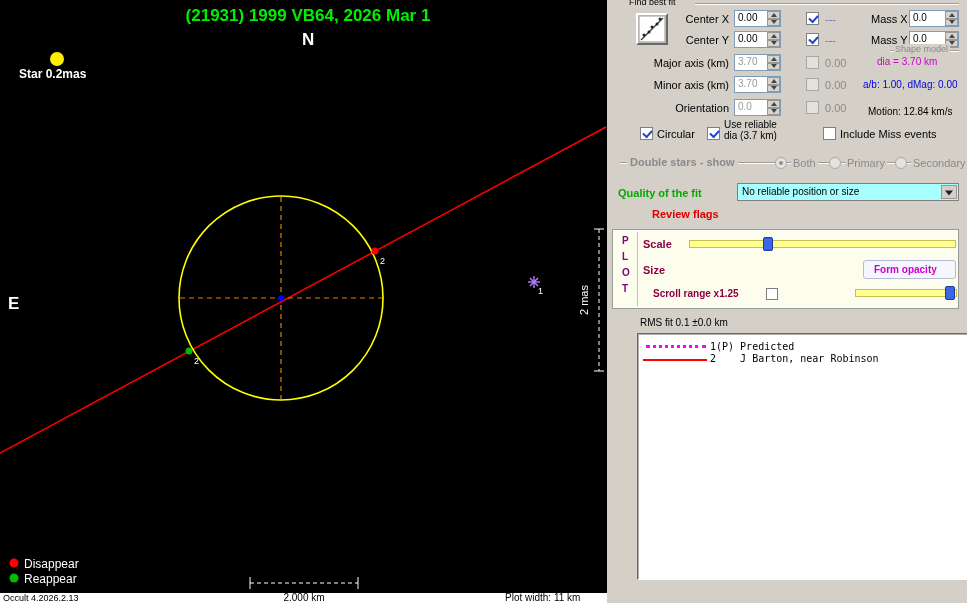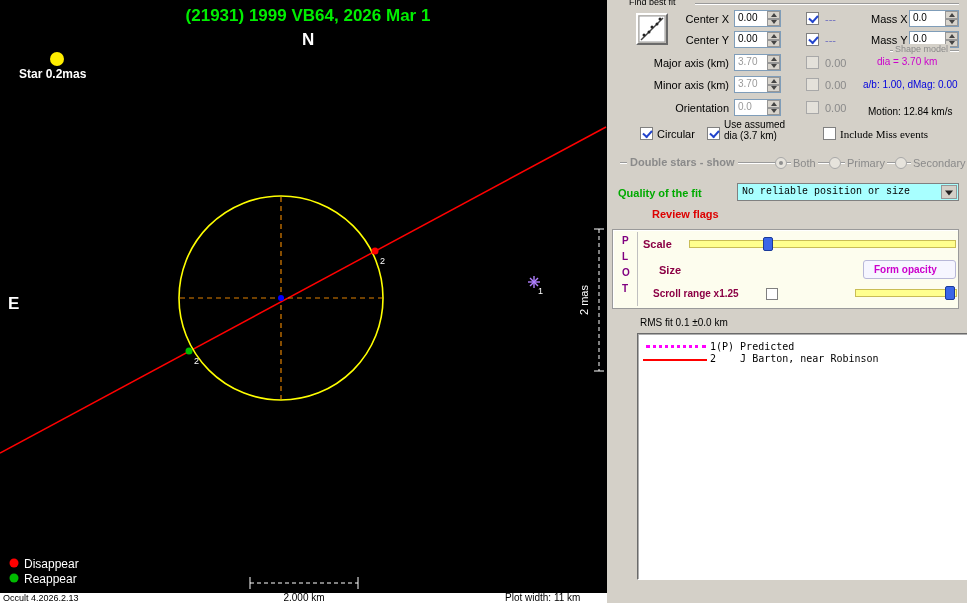--- a/index.html
+++ b/index.html
@@ -30,21 +30,21 @@
   .cb{position:absolute;width:13px;height:13px;background:#fff;border:1px solid #808080;}
   .cb.checked::after{content:"";position:absolute;left:2px;top:2px;width:7px;height:4px;border-left:2px solid #2244cc;border-bottom:2px solid #2244cc;transform:rotate(-48deg);}
   .cb.dis{background:#e4e1da;border-color:#a8a8a8;}
   .radio{display:inline-block;width:12px;height:12px;border-radius:50%;background:#fff;border:1px solid #808080;position:relative;vertical-align:middle;}
   .radio.sel::after{content:"";position:absolute;left:3px;top:3px;width:4px;height:4px;border-radius:50%;background:#2244cc;}
   .radio.dis{background:#e6e3dc;border-color:#a8a8a8;}
   .radio.dis.sel::after{background:#909090;}
   .groupline{position:absolute;height:2px;border-top:1px solid #9a9a9a;border-bottom:1px solid #fff;}
   .win-btn{position:absolute;background:#d4d0c8;border-top:2px solid #fff;border-left:2px solid #fff;border-right:2px solid #6a6a6a;border-bottom:2px solid #6a6a6a;}
   .combo{position:absolute;background:#a8ffff;border:1px solid #808080;height:18px;}
-  .combo .ctext{position:absolute;left:4px;top:2px;font-size:10px;white-space:nowrap;font-family:Liberation Mono, monospace;}
+  .combo .ctext{position:absolute;left:4px;top:2px;font-size:10px;white-space:nowrap;}
   .combo .carrow{position:absolute;right:1px;top:1px;width:16px;bottom:1px;background:#d4d0c8;border:1px solid #979797;}
   .combo .carrow::after{content:"";position:absolute;left:50%;top:50%;transform:translate(-50%,-30%);border-left:4px solid transparent;border-right:4px solid transparent;border-top:5px solid #222;}
   .cyanbox{position:absolute;background:#a8ffff;border:1px solid #9a9a9a;height:18px;}
   #plotbox{position:absolute;left:5px;top:229px;width:347px;height:80px;background:#fdfdee;border:1px solid #9a9a9a;box-shadow:inset 1px 1px 0 #fff;}
   .slider{position:absolute;height:14px;}
   .slider .track{position:absolute;left:0;right:0;top:3px;height:8px;background:#ffff8e;border:1px solid #c9bd56;}
   .slider .thumb{position:absolute;top:0;width:10px;height:14px;background:#3a66e8;border:1px solid #1a3a9a;border-radius:2px;}
   .whitebox{position:absolute;background:#fff;border:1px solid #7ab0c8;border-radius:3px;height:19px;}
   #listbox{position:absolute;left:30px;top:333px;width:354px;height:247px;background:#fff;border-top:1px solid #6a6a6a;border-left:1px solid #6a6a6a;border-right:1px solid #fff;border-bottom:1px solid #fff;box-shadow:inset 1px 1px 0 #aeaeae;}
   .obs-row{position:absolute;left:0;right:0;height:12px;}
@@ -206,24 +206,24 @@
           <span class="sbtn dn"></span>
         </span>
     </div>
     <span class="cb dis" style="left:199px;top:101px;"></span>
     <div class="lbl grey" style="left:218px;top:102px;">0.00</div>
     <div class="lbl small" style="left:261px;top:106px;">Motion: 12.84 km/s</div>
 
     <span class="cb checked" style="left:33px;top:127px;"></span>
     <div class="lbl" style="left:50px;top:128px;text-align:right;">Circular</div>
     <span class="cb checked" style="left:100px;top:127px;"></span>
-    <div class="lbl small" style="left:117px;top:119px;">Use assumed</div>
+    <div class="lbl small" style="left:117px;top:119px;">Use reliable</div>
     <div class="lbl small" style="left:117px;top:130px;">dia (3.7 km)</div>
     <span class="cb" style="left:216px;top:127px;"></span>
-    <div class="lbl" style="left:233px;top:128px;font-family:Liberation Serif, serif;">Include Miss events</div>
+    <div class="lbl" style="left:233px;top:128px;">Include Miss events</div>
 
     <div class="groupline" style="left:13px;top:162px;width:339px;"></div>
     <div class="lbl grey" style="left:20px;top:156px;background:#d4d0c8;padding:0 3px;font-weight:bold;">Double stars - show</div>
     <span class="radio dis sel" style="position:absolute;left:168px;top:157px;"></span>
     <div class="lbl grey" style="left:184px;top:157px;background:#d4d0c8;padding:0 2px;">Both</div>
     <span class="radio dis" style="position:absolute;left:222px;top:157px;"></span>
     <div class="lbl grey" style="left:238px;top:157px;background:#d4d0c8;padding:0 2px;">Primary</div>
     <span class="radio dis" style="position:absolute;left:288px;top:157px;"></span>
     <div class="lbl grey" style="left:304px;top:157px;background:#d4d0c8;padding:0 2px;">Secondary</div>
 
@@ -241,21 +241,21 @@
       <div class="lbl purple" style="left:9px;top:37px;font-size:10px;">O</div>
       <div class="lbl purple" style="left:9px;top:53px;font-size:10px;">T</div>
       <div style="position:absolute;left:24px;top:2px;bottom:2px;width:1px;background:#c0c0c0;"></div>
 
       <div class="lbl maroon" style="left:30px;top:8px;">Scale</div>
       <div class="slider" style="left:76px;top:7px;width:267px;">
         <span class="track"></span>
         <span class="thumb" style="left:74px;"></span>
       </div>
 
-      <div class="lbl maroon" style="left:46px;top:34px;text-align:right;">Size</div>
+      <div class="lbl maroon" style="left:30px;top:34px;text-align:right;">Size</div>
       <div class="whitebox" style="left:250px;top:30px;width:93px;background:#f6f6ff;border-color:#b8b8d8;">
         <span class="lbl small magenta" style="left:10px;top:3px;font-weight:bold;">Form opacity</span>
       </div>
 
       <div class="lbl maroon" style="left:40px;top:58px;font-size:10px;">Scroll range x1.25</div>
       <span class="cb" style="left:153px;top:58px;width:12px;height:12px;"></span>
       <div class="slider" style="left:242px;top:56px;width:102px;">
         <span class="track"></span>
         <span class="thumb" style="left:90px;"></span>
       </div>

